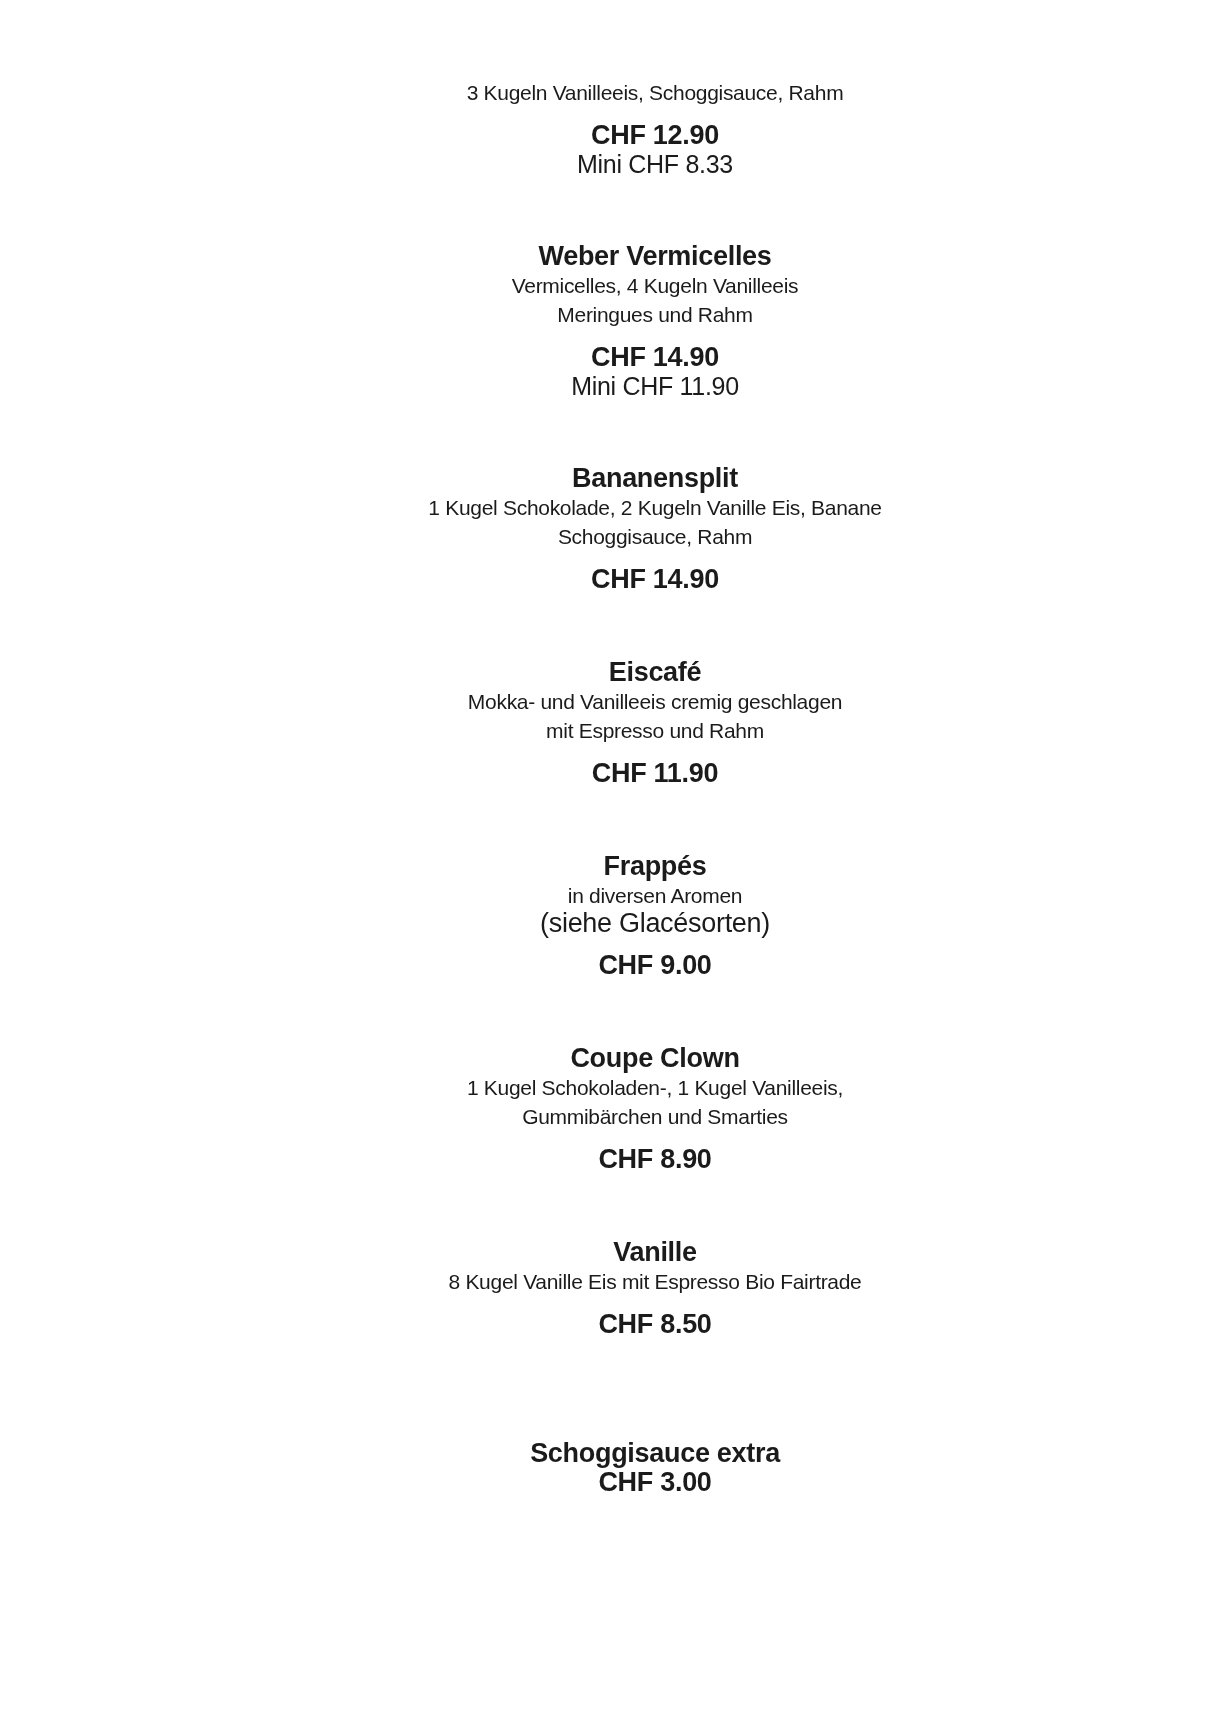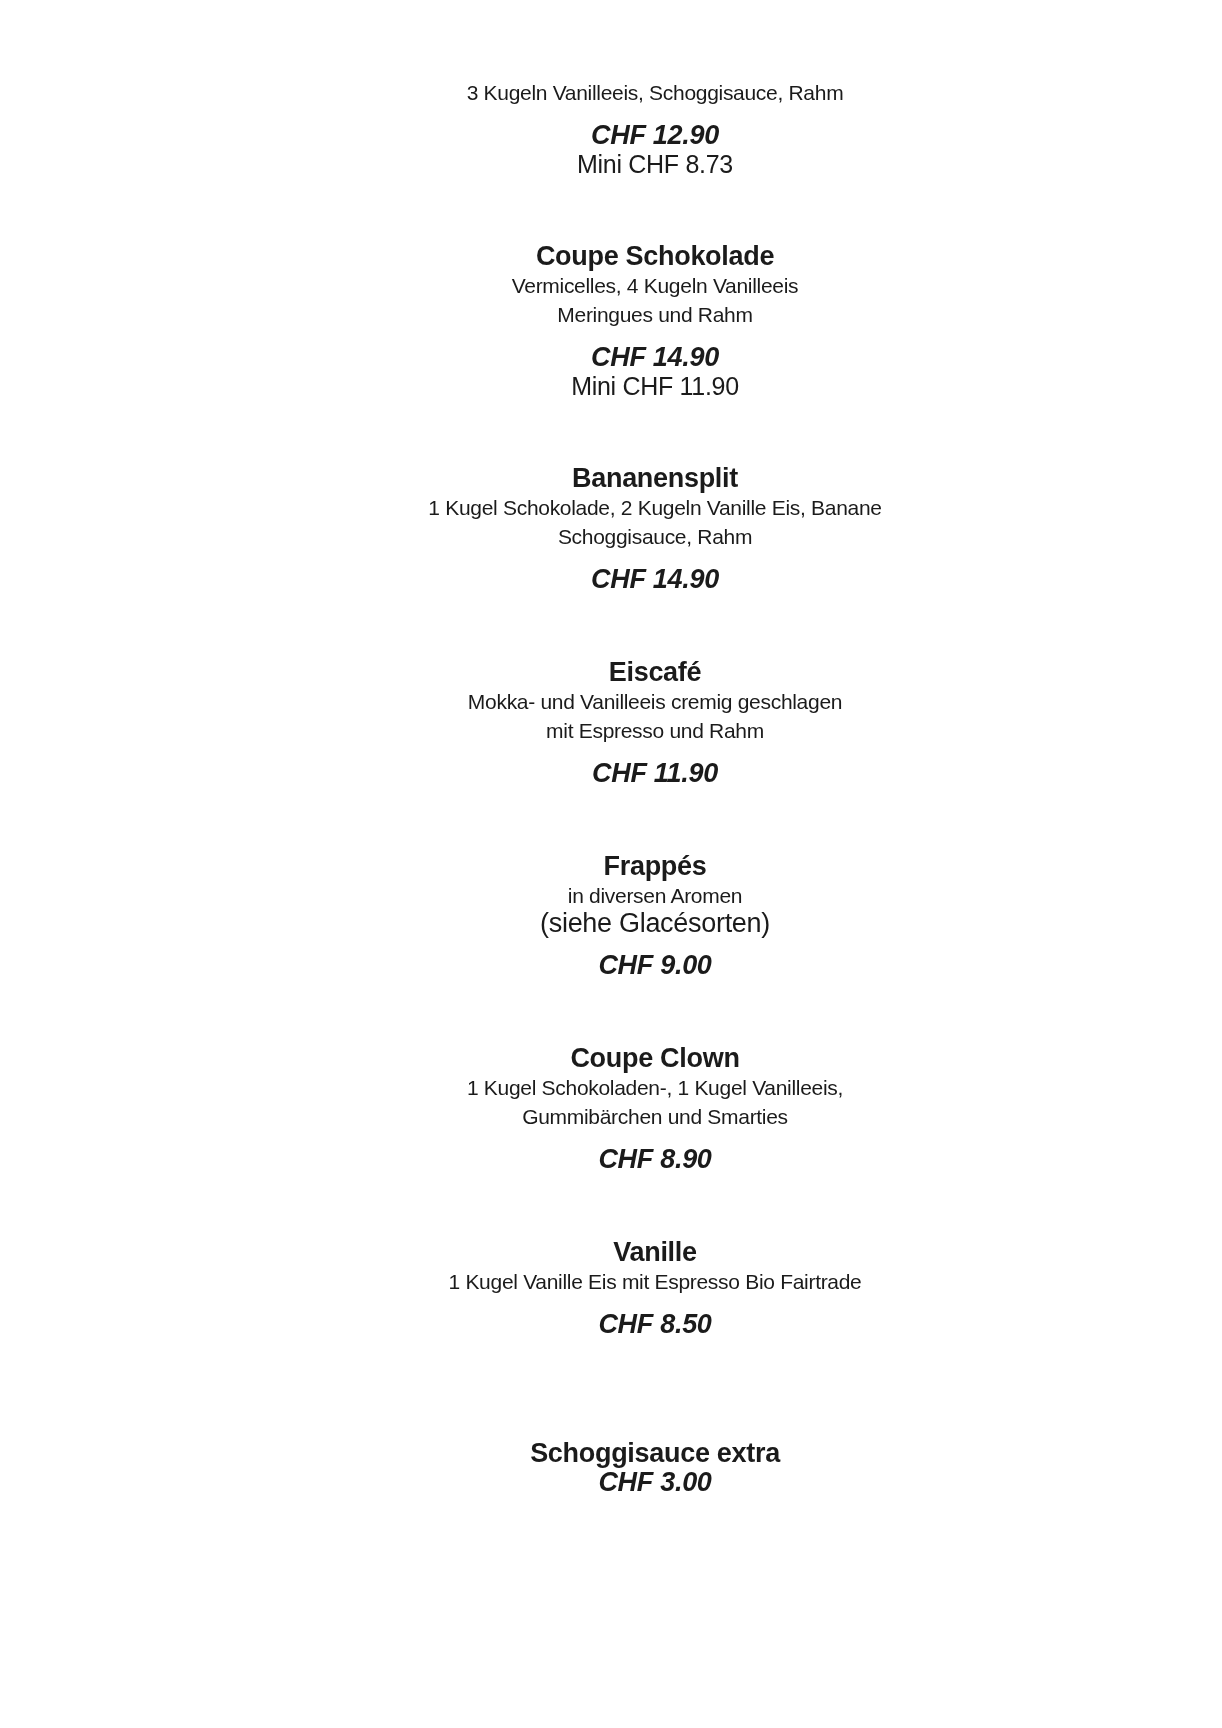--- a/index.html
+++ b/index.html
@@ -41,44 +41,43 @@
   }
   p.desc.small {
     font-size: 27px;
     line-height: 27px;
   }
   p.price {
     margin: 14px 0 0 0;
     font-size: 27px;
     font-weight: bold;
     line-height: 29px;
-    font-style: italic;
   }
   p.price.tight { margin-top: 0; }
   p.mini {
     margin: 0;
     font-size: 25px;
     font-weight: normal;
     line-height: 28px;
   }
 </style>
 </head>
 <body>
 
 <main>
 
 
   <section class="item">
     <p class="desc">3 Kugeln Vanilleeis, Schoggisauce, Rahm</p>
     <p class="price">CHF 12.90</p>
-    <p class="mini">Mini CHF 8.73</p>
+    <p class="mini">Mini CHF 8.33</p>
   </section>
 
   <section class="item">
-    <h2 class="name">Coupe Schokolade</h2>
+    <h2 class="name">Weber Vermicelles</h2>
     <p class="desc">Vermicelles, 4 Kugeln Vanilleeis</p>
     <p class="desc">Meringues und Rahm</p>
     <p class="price">CHF 14.90</p>
     <p class="mini">Mini CHF 11.90</p>
   </section>
 
   <section class="item">
     <h2 class="name">Bananensplit</h2>
     <p class="desc">1 Kugel Schokolade, 2 Kugeln Vanille Eis, Banane</p>
     <p class="desc">Schoggisauce, Rahm</p>
@@ -101,21 +100,21 @@
 
   <section class="item">
     <h2 class="name">Coupe Clown</h2>
     <p class="desc">1 Kugel Schokoladen-, 1 Kugel Vanilleeis,</p>
     <p class="desc">Gummibärchen und Smarties</p>
     <p class="price">CHF 8.90</p>
   </section>
 
   <section class="item big-gap">
     <h2 class="name">Vanille</h2>
-    <p class="desc">1 Kugel Vanille Eis mit Espresso Bio Fairtrade</p>
+    <p class="desc">8 Kugel Vanille Eis mit Espresso Bio Fairtrade</p>
     <p class="price">CHF 8.50</p>
   </section>
 
   <section class="item">
     <h2 class="name">Schoggisauce extra</h2>
     <p class="price tight">CHF 3.00</p>
   </section>
 
 </main>
 

